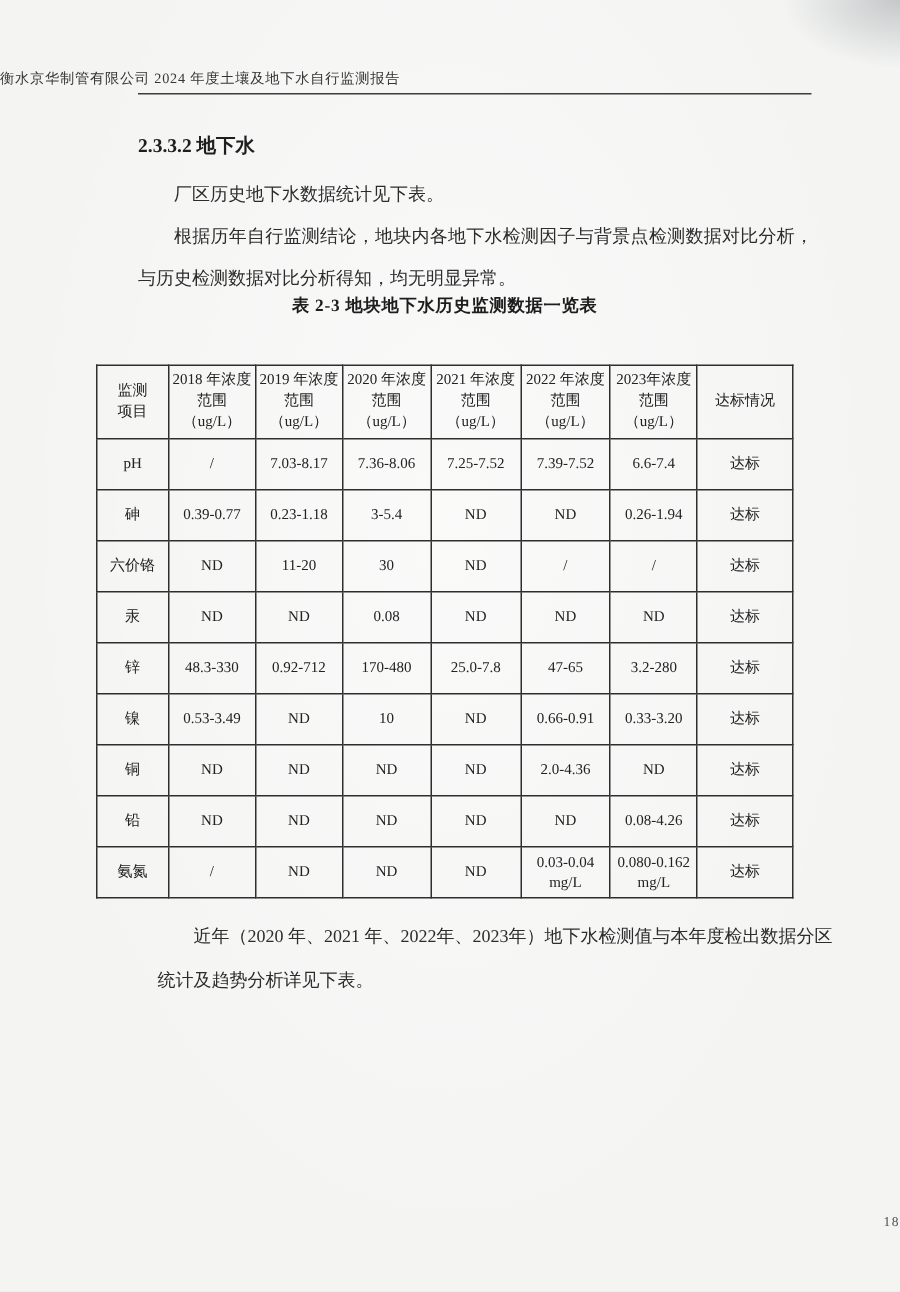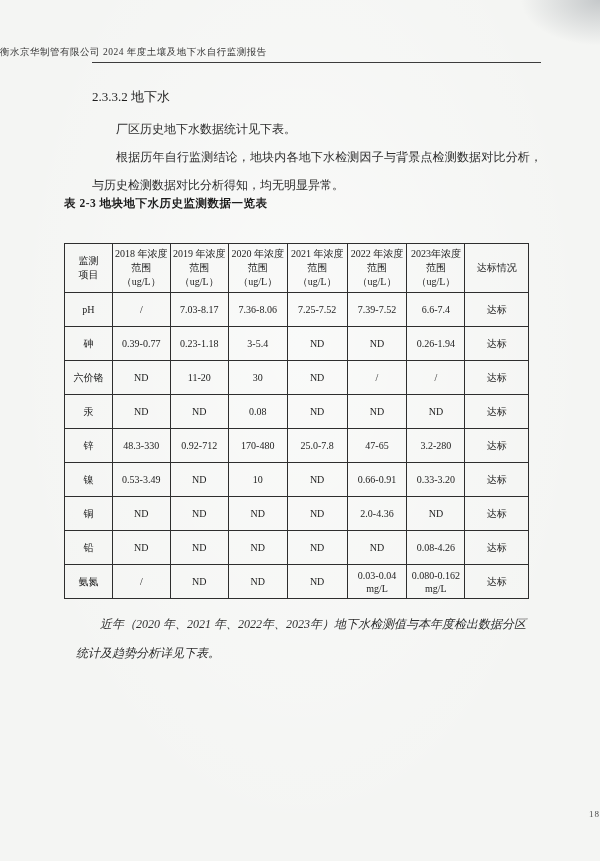--- a/index.html
+++ b/index.html
@@ -40,38 +40,39 @@
     width: 449px; height: 1px;
     background: #3c3c3c;
   }
   .textblock1 {
     position: absolute;
     top: 88px; left: 92px;
     width: 450px;
   }
   .section-heading {
     font-size: 13px;
-    font-weight: normal;
+    font-weight: bold;
     color: #1e1e1e;
     margin: 0 0 9px 0;
   }
   .body-para {
     margin: 0;
     font-size: 12px;
     line-height: 28px;
     text-indent: 2em;
     text-align: justify;
     color: #2c2c2c;
   }
   .table-area {
     position: absolute;
     top: 196px; left: 64px;
     width: 465px;
   }
   .table-title {
+    text-align: center;
     font-size: 11.5px;
     font-weight: bold;
     color: #1d1d1d;
     margin: 0 0 5px 0;
     letter-spacing: 0.5px;
   }
   table.data-table {
     width: 100%;
     border-collapse: collapse;
     table-layout: fixed;
@@ -91,23 +92,22 @@
     line-height: 14px;
     height: 44px;
   }
   .data-table td {
     font-size: 10px;
     line-height: 13px;
     height: 29px;
   }
   .textblock2 {
     position: absolute;
-    top: 610px; left: 76px;
+    top: 610px; left: 105px;
     width: 450px;
-    font-style: italic;
   }
   .closing-para {
     margin: 0;
     font-size: 12px;
     line-height: 29px;
     text-indent: 2em;
     text-align: justify;
     color: #2c2c2c;
   }
   .page-number {

